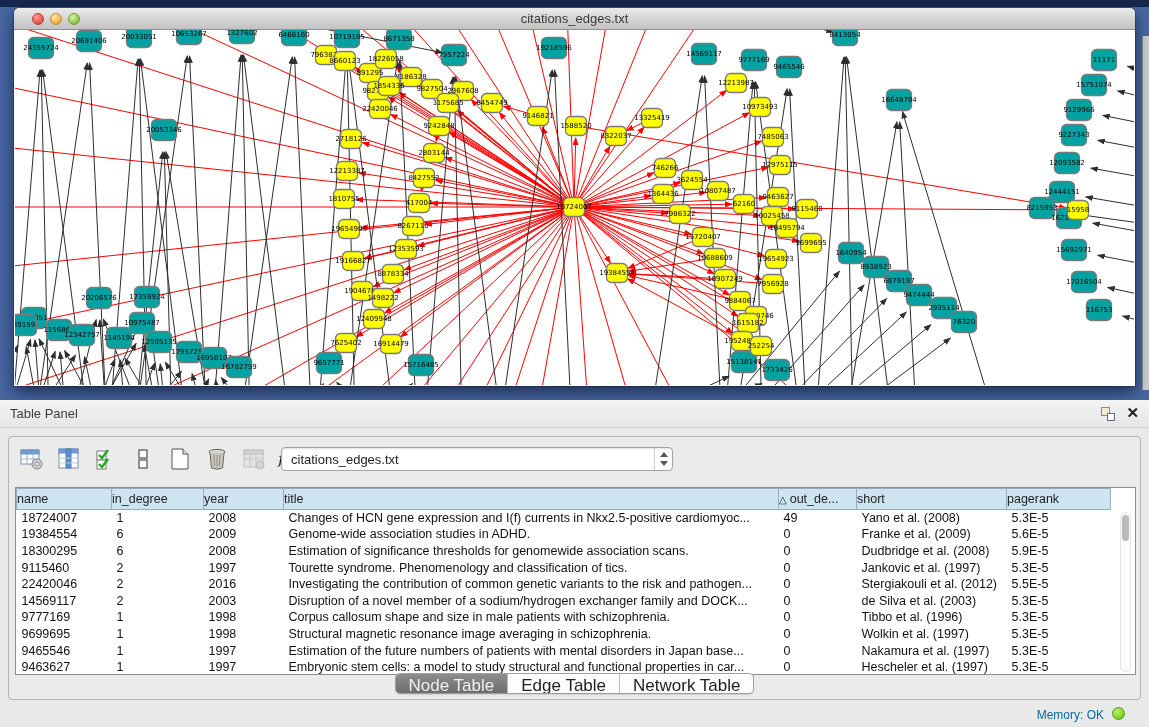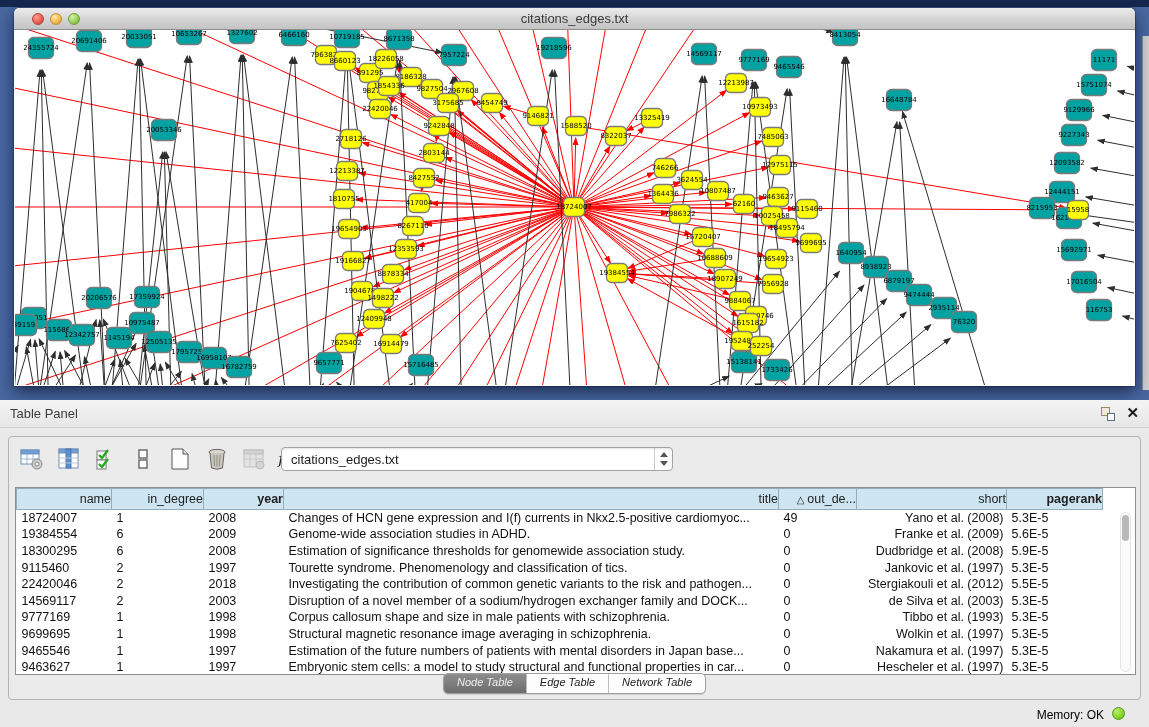--- a/index.html
+++ b/index.html
@@ -46,36 +46,36 @@
   .combo-stepper { position:absolute; right:0; top:0; width:18px; height:22px; border-left:1px solid #c9c9c9; }
   .combo-stepper .up, .combo-stepper .dn { position:absolute; left:5px; width:0; height:0;
     border-left:4px solid transparent; border-right:4px solid transparent; }
   .combo-stepper .up { top:4px;  border-bottom:5px solid #555; }
   .combo-stepper .dn { bottom:4px; border-top:5px solid #555; }
 
   .tablewrap { position:absolute; left:6px; top:50px; width:1121px; height:188px; background:#fff;
     border:1px solid #8e8e8e; overflow:hidden; }
   table.attr { border-collapse:collapse; table-layout:fixed; width:1078px; font-size:12.5px; color:#111; }
   table.attr th { height:21px; background:#cde4f1; border:1px solid #95adba; font-weight:normal;
-    text-align:right; font-size:12.5px; color:#222; overflow:hidden; white-space:nowrap; }
+    text-align:left; font-size:12.5px; color:#222; overflow:hidden; white-space:nowrap; }
   table.attr td { height:16.6px; padding:0 3px 0 5px; overflow:hidden; white-space:nowrap; }
-  td.c-short { text-align:right;margin-top:9px; }
+  td.c-short { text-align:left;margin-top:9px; }
   .sort-tri { font-size:10px; margin-right:3px; }
   .vscroll { position:absolute; right:4px; top:24px; width:11px; height:160px; background:#fbfbfb; border:1px solid #e3e3e3; border-radius:6px; }
   .vthumb { position:absolute; left:1px; top:2px; width:7px; height:26px; background:#b9b9b9; border-radius:4px; }
 
   .tabs { position:absolute; left:0; right:0; bottom:5px; display:flex; justify-content:center; }
   .seg { display:flex; height:21px; border:1px solid #9f9f9f; border-radius:5px; overflow:hidden;
     background:#fdfdfd; box-shadow:0 1px 1px rgba(0,0,0,.12); }
-  .seg-item { padding:2px 13px 0 13px; font-size:11px; color:#222; border-right:1px solid #bdbdbd; cursor:default;font-style:italic; }
+  .seg-item { padding:2px 13px 0 13px; font-size:17px; color:#222; border-right:1px solid #bdbdbd; cursor:default; }
   .seg-item:last-child { border-right:none; }
   .seg-item.sel { background:linear-gradient(#8d8d8d,#6d6d6d); color:#efefef; }
 
   .statusbar { position:absolute; left:0; bottom:0; width:100%; height:27px; }
-  .mem-label { position:absolute; right:45px; top:8px; font-size:12px; color:#000000; }
+  .mem-label { position:absolute; right:45px; top:8px; font-size:12px; color:#0369a1; }
   .mem-dot { position:absolute; right:24px; top:7px; width:13px; height:13px; border-radius:50%;
     background:radial-gradient(circle at 35% 30%, #b9ef6e,#7ed321 65%,#59a718); border:1px solid #58971c; }
 </style>
 </head>
 <body>
 
 <div class="desktop">
   <div class="desktop-topbar"></div>
   <div class="desktop-sliver"></div>
 
@@ -602,25 +602,25 @@
           <span class="dn"></span>
         </span>
     </div>
 
     <div class="tablewrap">
       <table class="attr">
         <thead>
             <tr id="attr-head">
               <th style="width: 95px;">name</th>
               <th style="width: 92px; margin-top: 27px;">in_degree</th>
-              <th style="width: 80px; font-weight: bold;">year</th>
+              <th style="width: 80px;">year</th>
               <th style="width: 495px;">title</th>
               <th style="width: 78px;"><span class="sort-tri">△</span>out_de...</th>
               <th style="width: 150px; margin-top: 19px;">short</th>
-              <th style="width: 96px; font-weight: bold;">pagerank</th>
+              <th style="width: 104px;">pagerank</th>
             </tr>
           </thead>
         <tbody id="attr-body">
             <tr>
               <td>18724007</td>
               <td>1</td>
               <td>2008</td>
               <td>Changes of HCN gene expression and I(f) currents in Nkx2.5-positive cardiomyoc...</td>
               <td>49</td>
               <td class="c-short">Yano et al. (2008)</td>
@@ -632,59 +632,59 @@
               <td>2009</td>
               <td>Genome-wide association studies in ADHD.</td>
               <td>0</td>
               <td class="c-short">Franke et al. (2009)</td>
               <td>5.6E-5</td>
             </tr>
             <tr>
               <td>18300295</td>
               <td>6</td>
               <td>2008</td>
-              <td>Estimation of significance thresholds for genomewide association study.</td>
+              <td>Estimation of significance thresholds for genomewide association scans.</td>
               <td>0</td>
               <td class="c-short">Dudbridge et al. (2008)</td>
               <td>5.9E-5</td>
             </tr>
             <tr>
               <td>9115460</td>
               <td>2</td>
               <td>1997</td>
               <td>Tourette syndrome. Phenomenology and classification of tics.</td>
               <td>0</td>
               <td class="c-short">Jankovic et al. (1997)</td>
               <td>5.3E-5</td>
             </tr>
             <tr>
               <td>22420046</td>
               <td>2</td>
-              <td>2018</td>
+              <td>2016</td>
               <td>Investigating the contribution of common genetic variants to the risk and pathogen...</td>
               <td>0</td>
               <td class="c-short">Stergiakouli et al. (2012)</td>
               <td>5.5E-5</td>
             </tr>
             <tr>
               <td>14569117</td>
               <td>2</td>
               <td>2003</td>
               <td>Disruption of a novel member of a sodium/hydrogen exchanger family and DOCK...</td>
               <td>0</td>
               <td class="c-short">de Silva et al. (2003)</td>
               <td>5.3E-5</td>
             </tr>
             <tr>
               <td>9777169</td>
               <td>1</td>
               <td>1998</td>
               <td>Corpus callosum shape and size in male patients with schizophrenia.</td>
               <td>0</td>
-              <td class="c-short">Tibbo et al. (1993)</td>
+              <td class="c-short">Tibbo et al. (1996)</td>
               <td>5.3E-5</td>
             </tr>
             <tr>
               <td>9699695</td>
               <td>1</td>
               <td>1998</td>
               <td>Structural magnetic resonance image averaging in schizophrenia.</td>
               <td>0</td>
               <td class="c-short">Wolkin et al. (1997)</td>
               <td>5.3E-5</td>

